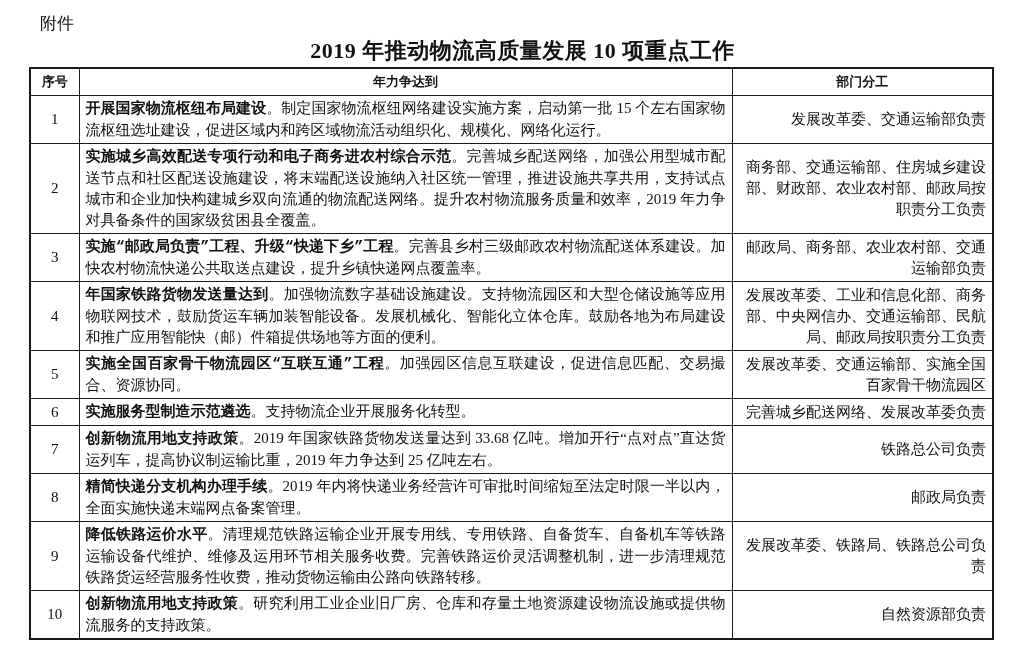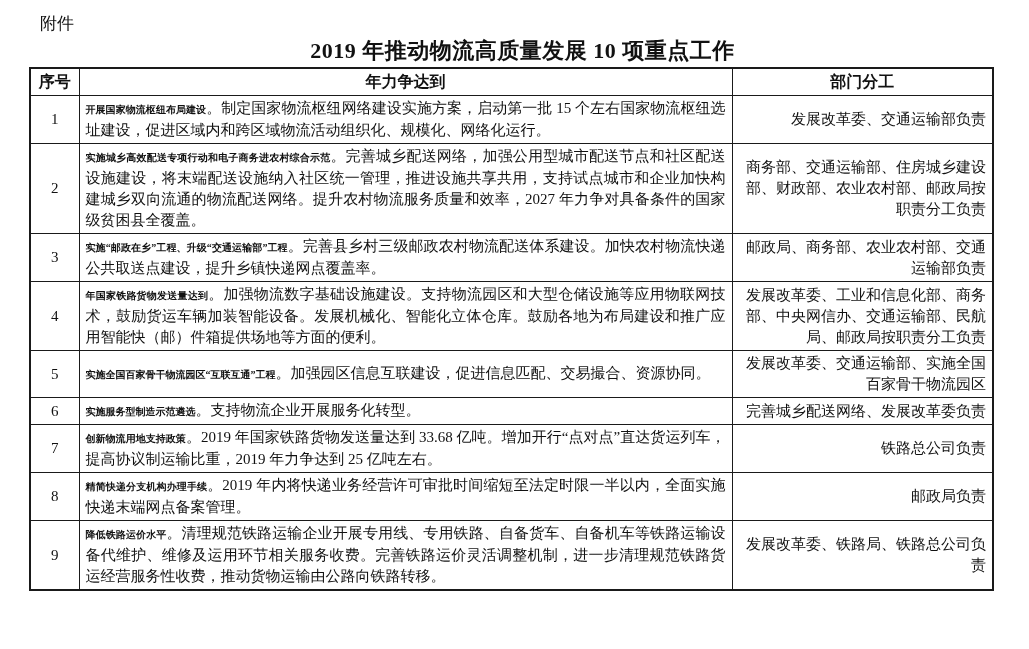--- a/index.html
+++ b/index.html
@@ -42,21 +42,21 @@
     border-collapse: collapse;
     table-layout: fixed;
   }
   table.main, table.main th, table.main td {
     border: 1px solid #1a1a1a;
   }
   table.main {
     border-width: 2px;
   }
   th {
-    font-size: 16px;
+    font-size: 13px;
     font-weight: bold;
     text-align: center;
     padding: 2px 2px;
     height: 22px;
     font-family: "DejaVu Sans", "Liberation Sans", sans-serif;
   }
   td {
     font-size: 15px;
     line-height: 21px;
     padding: 2px 6px;
@@ -64,22 +64,22 @@
   }
   td.no {
     text-align: center;
     padding: 2px 0;
   }
   td.task {
     text-align: justify;
     text-justify: inter-ideograph;
   }
   td.task b {
-    font-family: Liberation Serif, serif;
-    font-size: 10px;
+    font-family: Liberation Mono, monospace;
+    font-size: 15px;
   }
   td.dept {
     text-align: right;
   }
   col.c-no   { width: 49px; }
   col.c-task { width: 653px; }
   col.c-dept { width: 261px; }
 </style>
 </head>
 <body>
@@ -101,26 +101,26 @@
     </tr>
   </thead>
   <tbody>
     <tr>
       <td class="no">1</td>
       <td class="task"><b>开展国家物流枢纽布局建设</b><span>。制定国家物流枢纽网络建设实施方案，启动第一批 15 个左右国家物流枢纽选址建设，促进区域内和跨区域物流活动组织化、规模化、网络化运行。</span></td>
       <td class="dept">发展改革委、交通运输部负责</td>
     </tr>
     <tr>
       <td class="no">2</td>
-      <td class="task"><b>实施城乡高效配送专项行动和电子商务进农村综合示范</b><span>。完善城乡配送网络，加强公用型城市配送节点和社区配送设施建设，将末端配送设施纳入社区统一管理，推进设施共享共用，支持试点城市和企业加快构建城乡双向流通的物流配送网络。提升农村物流服务质量和效率，2027 年力争对具备条件的国家级贫困县全覆盖。</span></td>
+      <td class="task"><b>实施城乡高效配送专项行动和电子商务进农村综合示范</b><span>。完善城乡配送网络，加强公用型城市配送节点和社区配送设施建设，将末端配送设施纳入社区统一管理，推进设施共享共用，支持试点城市和企业加快构建城乡双向流通的物流配送网络。提升农村物流服务质量和效率，2019 年力争对具备条件的国家级贫困县全覆盖。</span></td>
       <td class="dept">商务部、交通运输部、住房城乡建设部、财政部、农业农村部、邮政局按职责分工负责</td>
     </tr>
     <tr>
       <td class="no">3</td>
-      <td class="task"><b>实施“邮政在乡”工程、升级“交通运输部”工程</b><span>。完善县乡村三级邮政农村物流配送体系建设。加快农村物流快递公共取送点建设，提升乡镇快递网点覆盖率。</span></td>
+      <td class="task"><b>实施“邮政局负责”工程、升级“快递下乡”工程</b><span>。完善县乡村三级邮政农村物流配送体系建设。加快农村物流快递公共取送点建设，提升乡镇快递网点覆盖率。</span></td>
       <td class="dept">邮政局、商务部、农业农村部、交通运输部负责</td>
     </tr>
     <tr>
       <td class="no">4</td>
       <td class="task"><b>年国家铁路货物发送量达到</b><span>。加强物流数字基础设施建设。支持物流园区和大型仓储设施等应用物联网技术，鼓励货运车辆加装智能设备。发展机械化、智能化立体仓库。鼓励各地为布局建设和推广应用智能快（邮）件箱提供场地等方面的便利。</span></td>
       <td class="dept">发展改革委、工业和信息化部、商务部、中央网信办、交通运输部、民航局、邮政局按职责分工负责</td>
     </tr>
     <tr>
       <td class="no">5</td>
       <td class="task"><b>实施全国百家骨干物流园区“互联互通”工程</b><span>。加强园区信息互联建设，促进信息匹配、交易撮合、资源协同。</span></td>
@@ -139,14 +139,19 @@
     <tr>
       <td class="no">8</td>
       <td class="task"><b>精简快递分支机构办理手续</b><span>。2019 年内将快递业务经营许可审批时间缩短至法定时限一半以内，全面实施快递末端网点备案管理。</span></td>
       <td class="dept">邮政局负责</td>
     </tr>
     <tr>
       <td class="no">9</td>
       <td class="task"><b>降低铁路运价水平</b><span>。清理规范铁路运输企业开展专用线、专用铁路、自备货车、自备机车等铁路运输设备代维护、维修及运用环节相关服务收费。完善铁路运价灵活调整机制，进一步清理规范铁路货运经营服务性收费，推动货物运输由公路向铁路转移。</span></td>
       <td class="dept">发展改革委、铁路局、铁路总公司负责</td>
     </tr>
+    <tr>
+      <td class="no">10</td>
+      <td class="task"><b>创新物流用地支持政策</b><span>。研究利用工业企业旧厂房、仓库和存量土地资源建设物流设施或提供物流服务的支持政策。</span></td>
+      <td class="dept">自然资源部负责</td>
+    </tr>
   </tbody>
 </table>
 
 </body></html>

